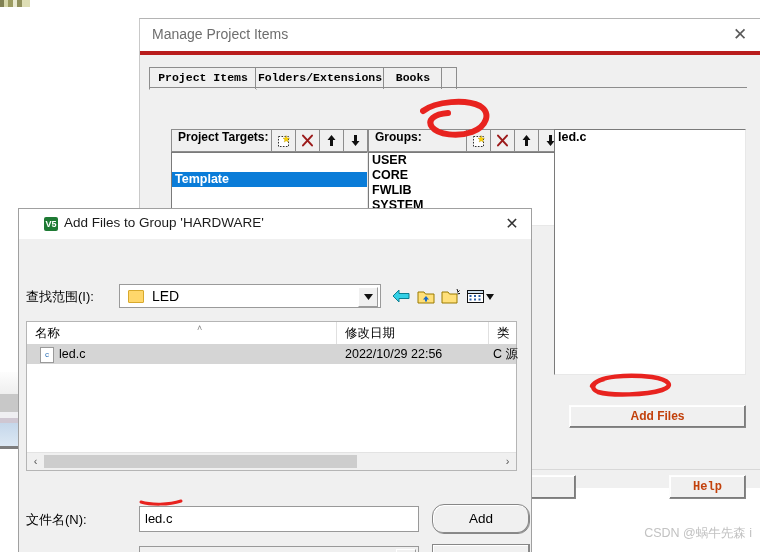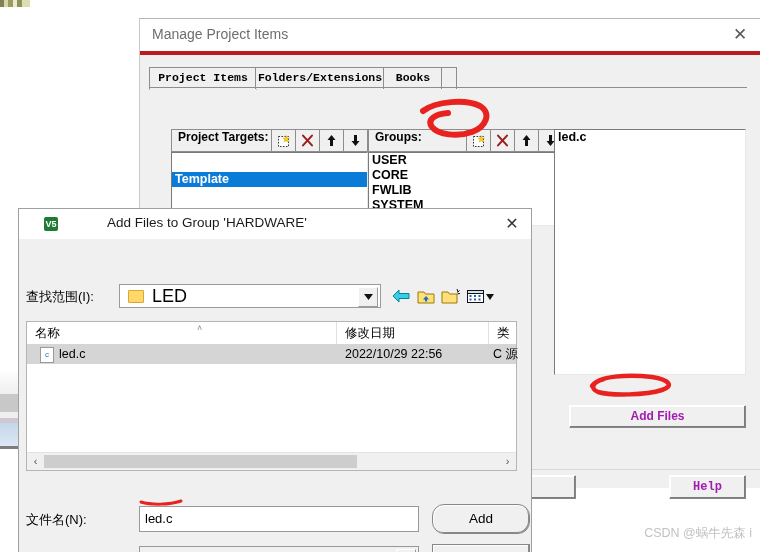--- a/index.html
+++ b/index.html
@@ -55,40 +55,40 @@
   .listbox{position:relative;border:2px inset #dcdcdc;border-top:1px solid #7a7a7a;
     border-left:1px solid #7a7a7a;border-right:1px solid #e8e8e8;border-bottom:1px solid #e8e8e8;
     background:#ffffff;box-sizing:border-box;overflow:hidden;}
   .litem{padding:0 3px;height:15px;line-height:15px;font-size:12.5px;white-space:nowrap;}
   .litem.sel{background:#0a7cd8;color:#fff;margin-top:19px;}
 
   
   .winbtn{position:absolute;background:#f0f0f0;border:1px solid #878787;
     border-top-color:#fdfdfd;border-left-color:#fdfdfd;
     box-shadow:inset -1px -1px 0 #7c7c7c, inset 1px 1px 0 #ffffff;
-    font-size:12px;text-align:center;box-sizing:border-box;color:#a21caf;}
+    font-size:12px;text-align:center;box-sizing:border-box;color:#c2410c;}
 
   
   #addfiles{
     left:18px;top:208px;width:512px;height:344px;
     background:#f0f0f0;border:1px solid #a0a0a0;
   }
   #af-titlebar{left:0;top:0;width:100%;height:30px;background:#ffffff;}
   #af-appicon{left:25px;top:8px;width:14px;height:14px;background:#1e7a34;
     border-radius:2px;color:#fff;font-size:9px;font-weight:bold;line-height:14px;text-align:center;
     font-family:"Liberation Sans",sans-serif;}
-  #af-title{left:45px;top:6px;font-size:13.5px;color:#1a1a1a;margin-left:43px;}
+  #af-title{left:45px;top:6px;font-size:13.5px;color:#1a1a1a;}
   #af-close{right:8px;top:4px;width:22px;height:22px;line-height:22px;text-align:center;font-size:16px;color:#333;}
   #af-body{left:0;top:30px;width:100%;height:314px;background:#f0f0f0;}
 
   #lookin-label{left:7px;top:49px;font-size:13px;}
   #lookin-combo{left:100px;top:45px;width:262px;height:24px;background:#fff;
     border:1px solid #9a9a9a;box-sizing:border-box;display:flex;align-items:center;}
   #lookin-folder{width:14px;height:11px;margin-left:8px;background:#ffd76b;border:1px solid #d8a92c;border-radius:1px;}
-  #lookin-text{margin-left:8px;font-size:18px;}
+  #lookin-text{margin-left:8px;font-size:14px;}
   #lookin-arrow{position:absolute;right:2px;top:2px;width:18px;height:18px;background:#f0f0f0;
     border:1px solid #9a9a9a;border-top-color:#fff;border-left-color:#fff;
     display:flex;align-items:center;justify-content:center;}
   .navicon{position:absolute;top:46px;width:22px;height:22px;display:flex;align-items:center;justify-content:center;}
 
   
   #filelist{left:7px;top:82px;width:491px;height:150px;background:#fff;border:1px solid #b5b5b5;box-sizing:border-box;padding-left:28px;}
   #fl-header{position:absolute;left:0;top:0;width:100%;height:22px;background:#fff;border-bottom:1px solid #e0e0e0;}
   .fl-col{position:absolute;top:0;height:22px;line-height:22px;font-size:12.5px;padding-left:8px;box-sizing:border-box;
     border-right:1px solid #e0e0e0;white-space:nowrap;overflow:hidden;}

